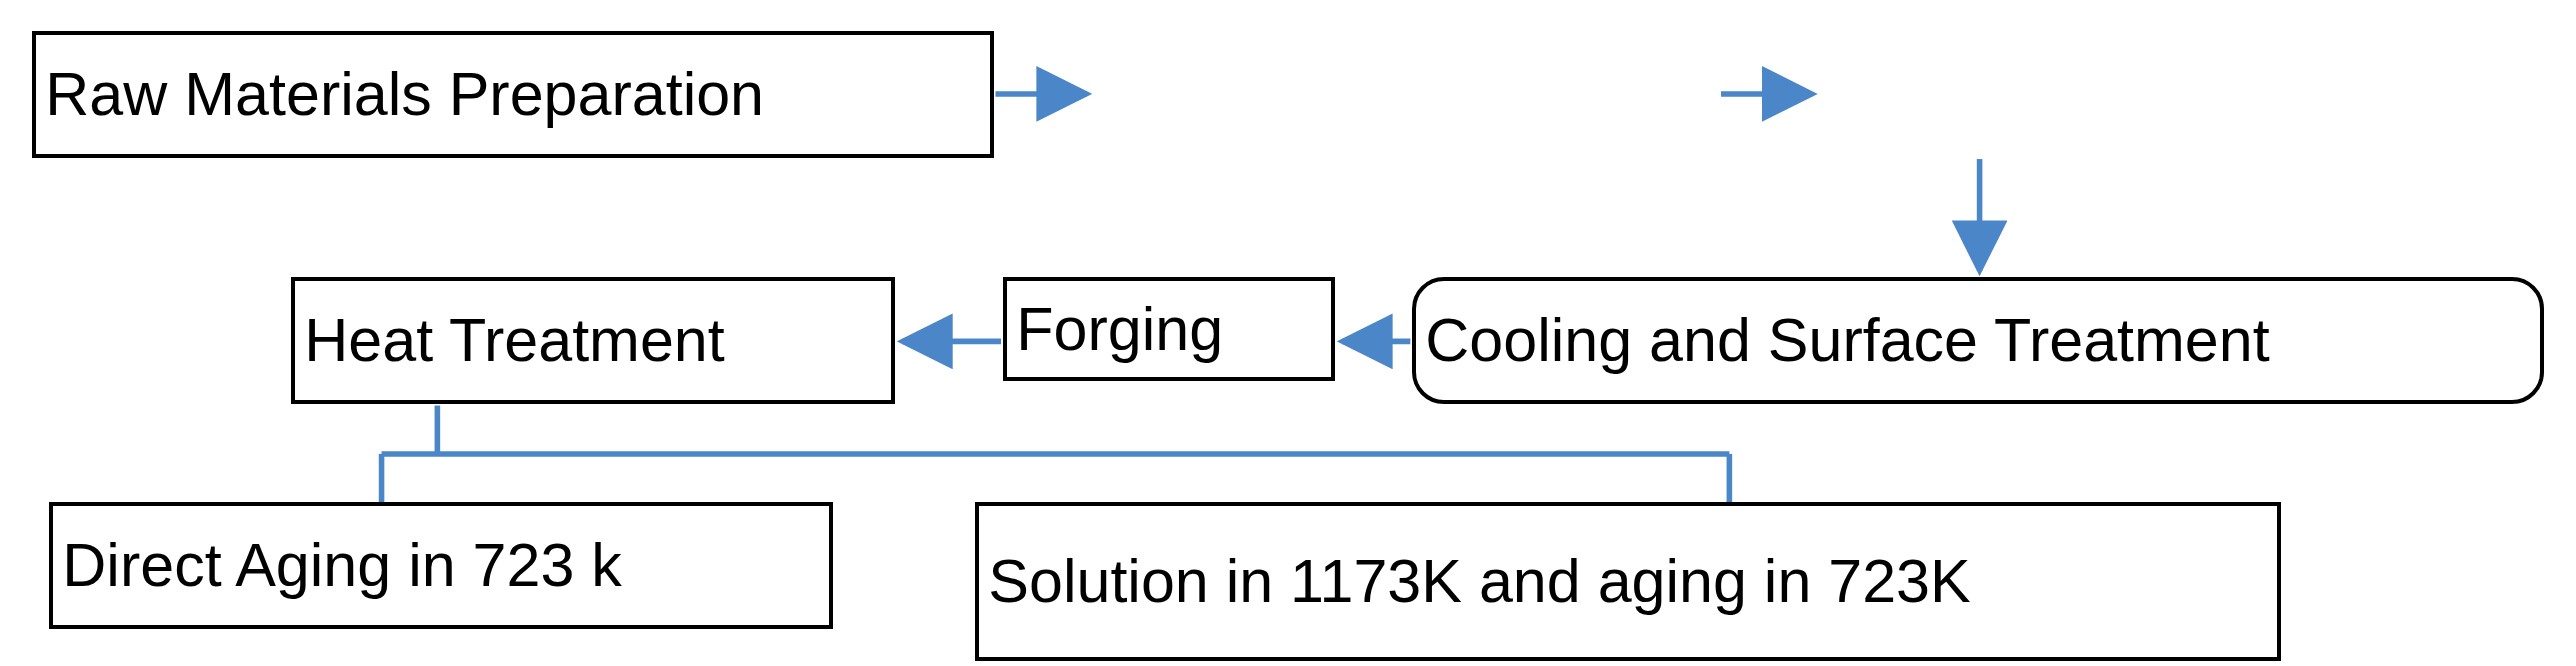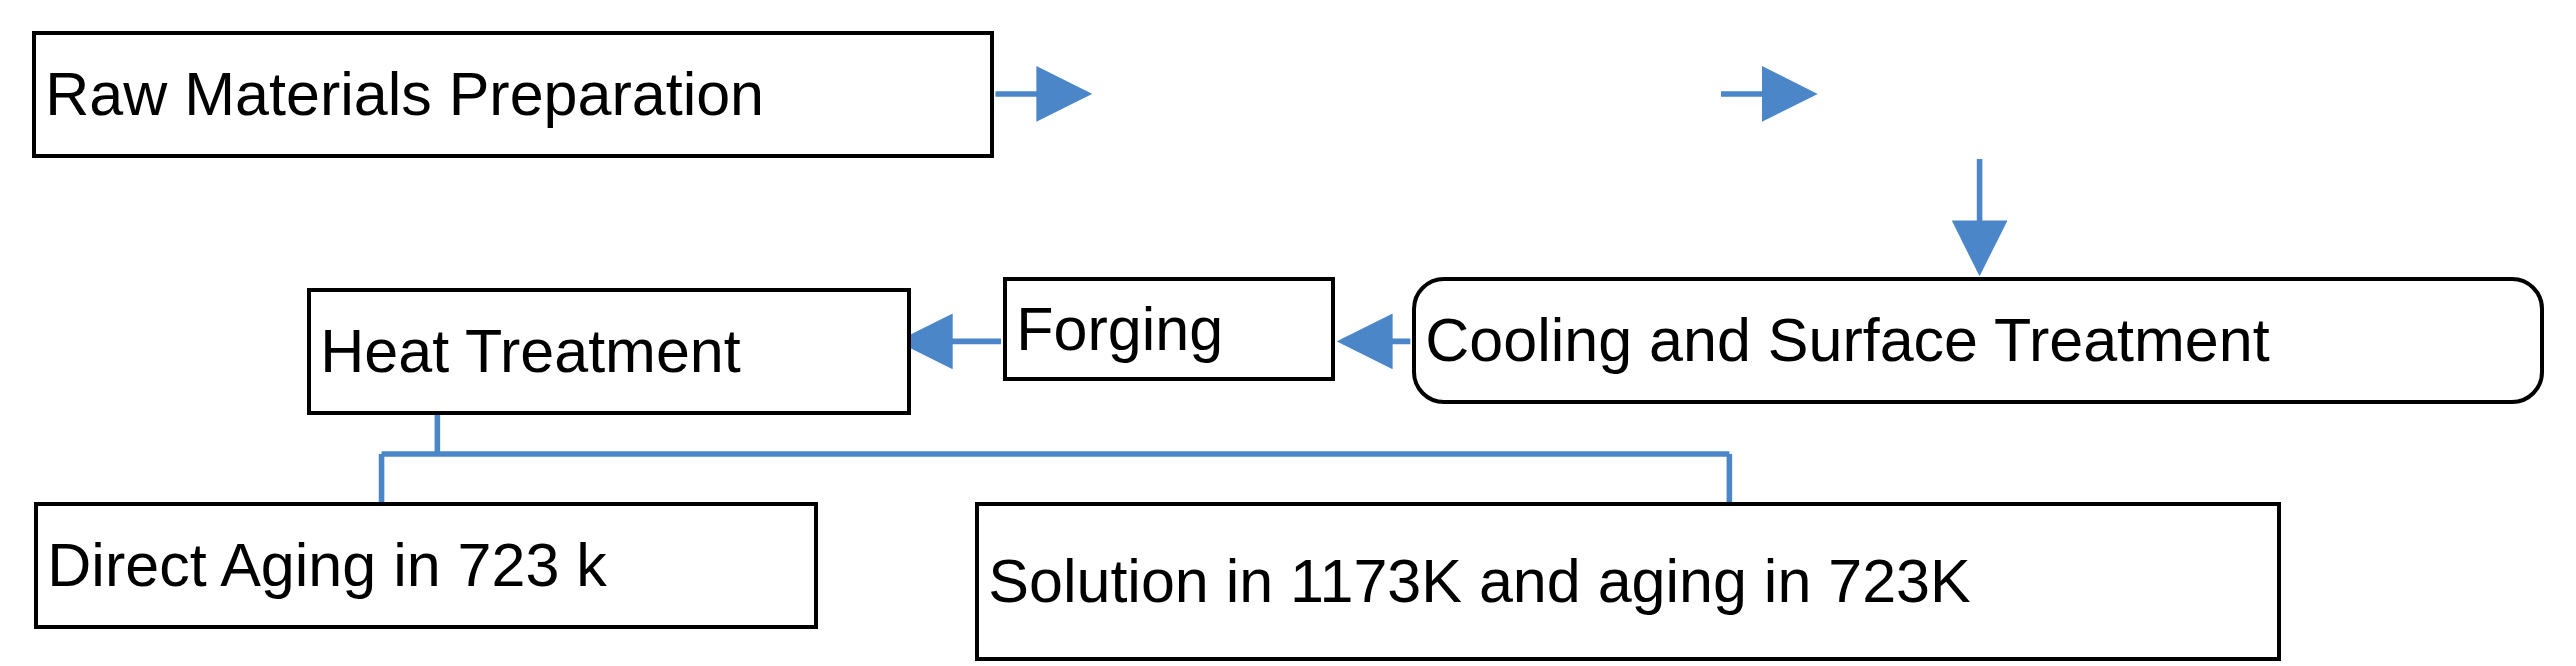--- a/index.html
+++ b/index.html
@@ -36,25 +36,25 @@
     font-weight: 400;
     color: #000000;
     letter-spacing: 0px;
     padding: 0 9.3px;
   }
   
   #node-raw        { left: 32px;   top: 31px;  width: 962px; height: 127px; }
   #node-vacuum     { left: 1093px; top: 31px;  width: 626px;  height: 127px; }
   #node-casting    { left: 1819px; top: 31px;  width: 321px;  height: 127px; }
   
-  #node-heat       { left: 291px;  top: 288px; width: 604px;  height: 127px; margin-left: 16px; }
+  #node-heat       { left: 291px;  top: 277px; width: 604px;  height: 127px; }
   #node-forging    { left: 1003px; top: 277px; width: 332px;  height: 104px; }
   #node-cooling    { left: 1412px; top: 277px; width: 1132px; height: 127px; border-radius: 32px; }
   
-  #node-directage  { left: 34px;   top: 502px; width: 784px;  height: 127px; }
+  #node-directage  { left: 49px;   top: 502px; width: 784px;  height: 127px; }
   #node-solution   { left: 975px; top: 502px; width: 1306px; height: 159px; }
 
   #connectors {
     position: absolute;
     left: 0;
     top: 0;
     width: 2576px;
     height: 666px;
     pointer-events: none;
   }

